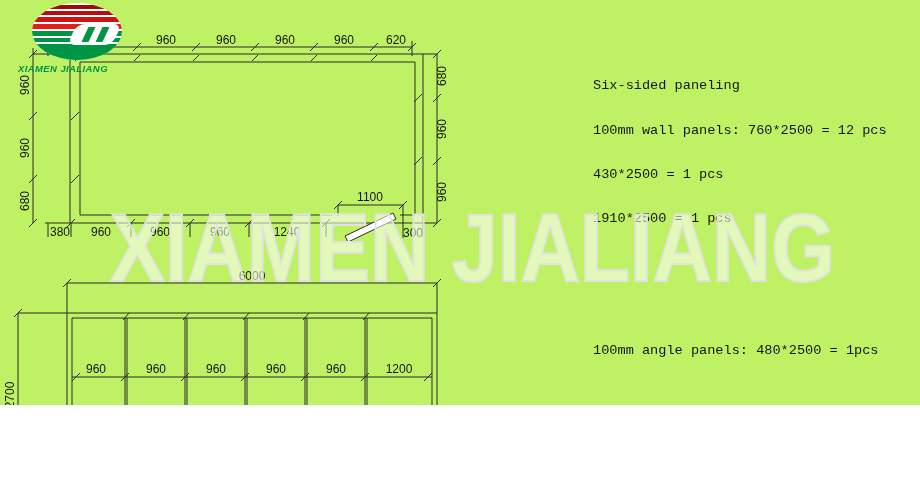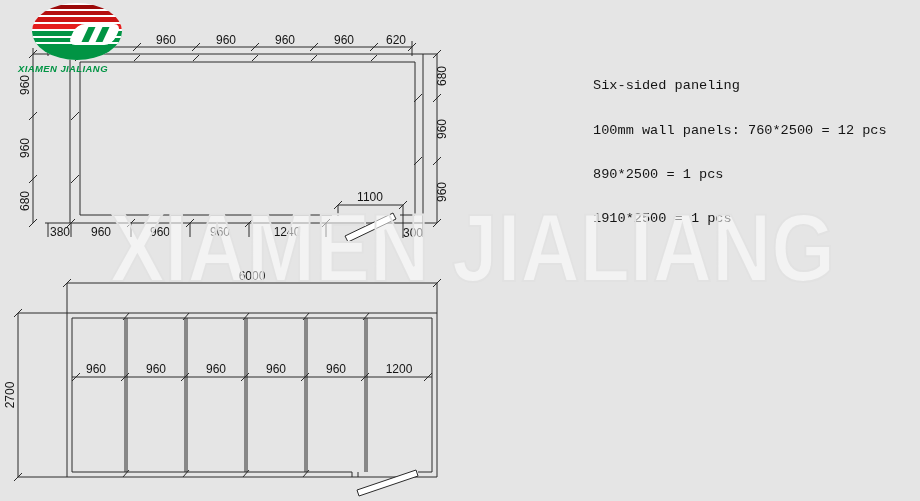--- a/index.html
+++ b/index.html
@@ -1,16 +1,16 @@
 <!DOCTYPE html>
 <html><head>
 <meta charset="utf-8">
 <style>
   html,body{margin:0;padding:0;background:#fff;}
-  .canvas{position:relative;width:920px;height:501px;background:#e5e5e5;overflow:hidden;
+  .canvas{position:relative;width:920px;height:405px;background:#bef264;overflow:hidden;
           font-family:"Liberation Sans",sans-serif;text-decoration:underline;}
   .diagram-svg{position:absolute;left:0;top:0;width:920px;height:501px;}
   .lines path, .lines polygon{stroke:#2b2b2b;stroke-width:1;fill:none;}
   .lines polygon.leaf{fill:#ffffff;}
   .dim-text{font-family:"Liberation Sans",sans-serif;font-size:12px;fill:#141414;text-anchor:middle;}
   
   .spec{position:absolute;left:593px;top:50px;color:#141414;white-space:pre;
         font-family:"Liberation Mono",monospace;font-size:13.6px;line-height:14.72px;}
   .spec-line{height:14.72px;}
   
@@ -107,24 +107,25 @@
           <div class="glyph-bar gb2"></div>
         </div>
       </div>
     </div>
     <div class="logo-text">XIAMEN JIALIANG</div>
   </div>
 
   <div class="spec">
     <div class="spec-line">Six-sided paneling</div>
     <div class="spec-line">100mm wall panels: 760*2500 = 12 pcs</div>
-    <div class="spec-line">890*2500 = 1 pcs</div>
+    <div class="spec-line">430*2500 = 1 pcs</div>
     <div class="spec-line">1910*2500 = 1 pcs</div>
     <div class="spec-line"></div>
     <div class="spec-line"></div>
+    <div class="spec-line">100mm angle panels: 480*2500 = 1pcs</div>
     <div class="spec-line"></div>
     
     
     
     
     
     
     
     
     

